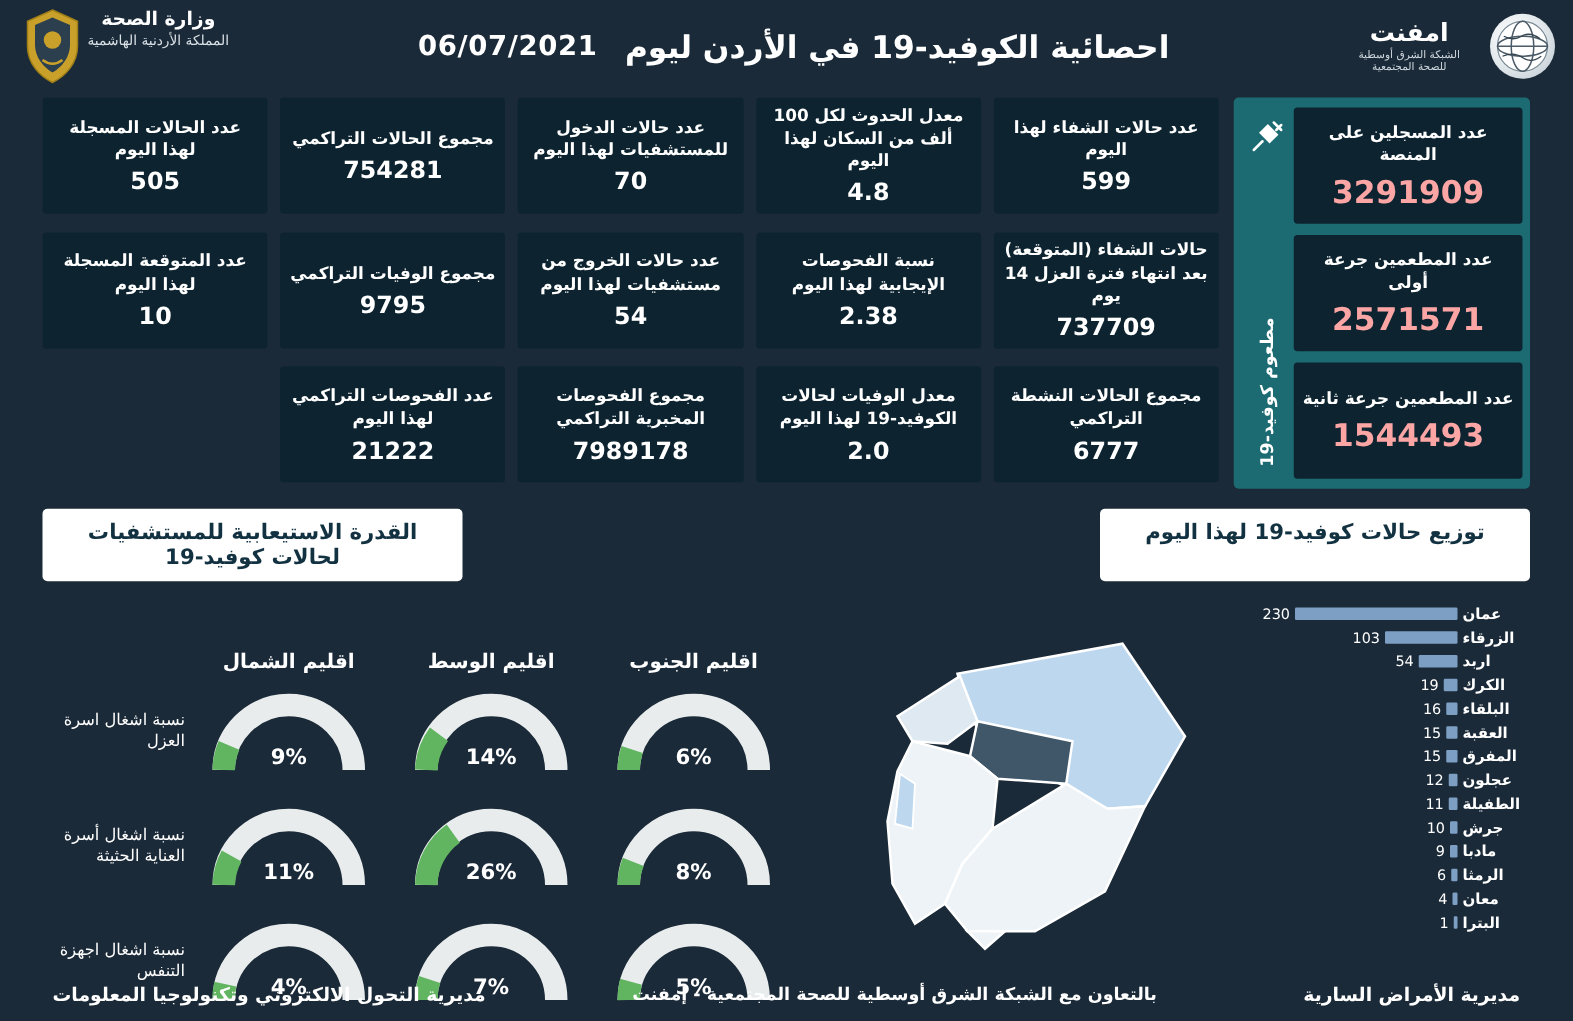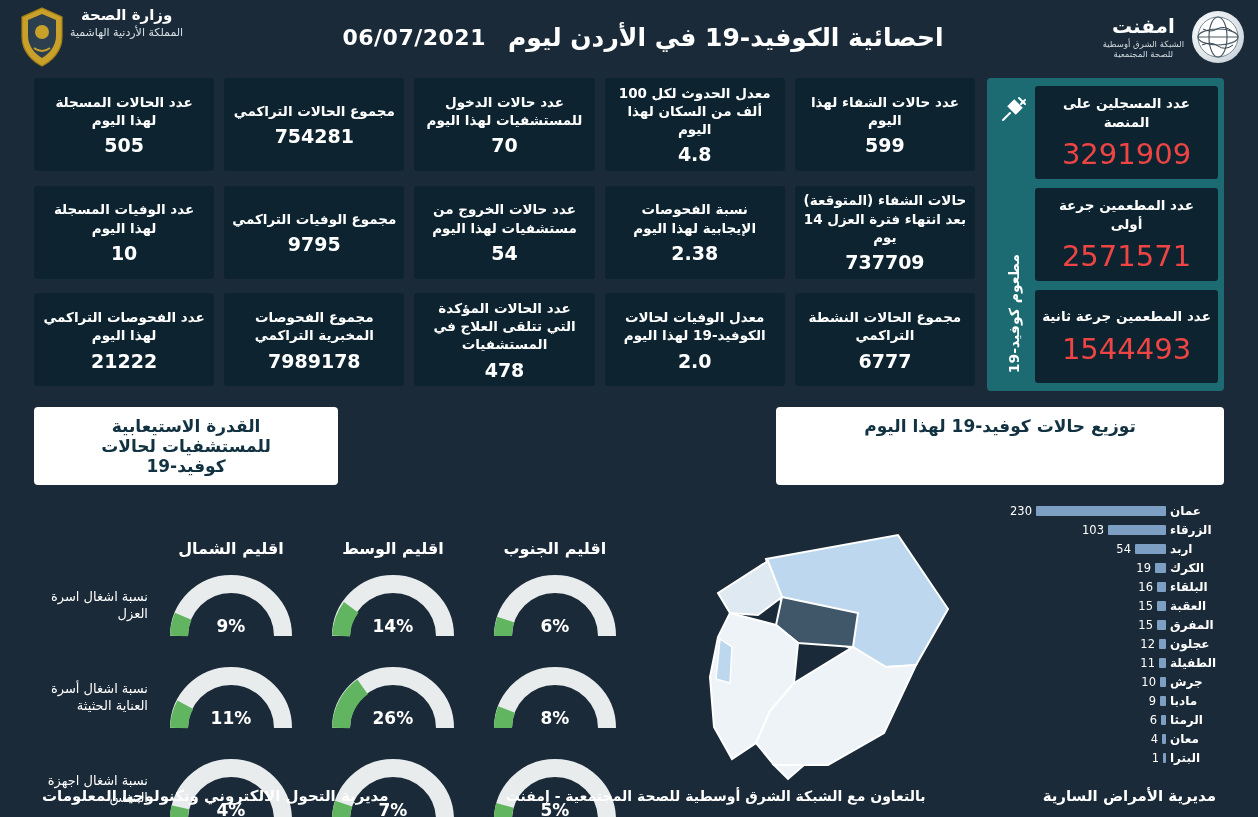--- a/index.html
+++ b/index.html
@@ -9,21 +9,21 @@
     font-family:"DejaVu Sans","Liberation Sans",sans-serif;
     color:#ffffff;
     overflow:hidden;
     position:relative;
   }
   
   .header{
     height:74px;display:flex;align-items:center;justify-content:space-between;
     padding:0 14px;box-sizing:border-box;
   }
-  .logo-left{display:flex;align-items:center;gap:8px;}
+  .logo-left{display:flex;align-items:center;gap:24px;}
   .logo-globe{
     width:52px;height:52px;border-radius:50%;
     background:radial-gradient(circle at 35% 35%,#ffffff 0%,#dfe6ea 55%,#b8c4cc 100%);
     display:flex;align-items:center;justify-content:center;
   }
   .logo-globe svg{width:44px;height:44px;}
   .logo-text{line-height:1.15;text-align:center;}
   .logo-text .t1{font-size:20px;font-weight:bold;color:#fff;}
   .logo-text .t2{font-size:8.5px;color:#cfd8de;margin-top:2px;}
   .logo-text .t3{font-size:8.5px;color:#cfd8de;}
@@ -60,39 +60,39 @@
     transform:rotate(180deg);white-space:nowrap;letter-spacing:.5px;
     margin-bottom:4px;
   }
   .vaccine-cards{flex:1;display:flex;flex-direction:column;gap:9px;}
   .vcard{
     background:#0d2430;border-radius:3px;
     height:93px;display:flex;flex-direction:column;align-items:center;justify-content:center;
     padding:4px 6px;box-sizing:border-box;text-align:center;
   }
   .vcard .lbl{font-size:13.5px;line-height:1.35;color:#ffffff;font-weight:bold;}
-  .vcard .val{font-size:29px;font-weight:normal;margin-top:6px;color:#ef4444;}
+  .vcard .val{font-size:25px;font-weight:bold;margin-top:6px;color:#fca5a5;}
 
   .grid-cols{flex:1;display:grid;grid-template-columns:repeat(5,1fr);gap:10px;}
   .scard{
     background:#0d2430;border-radius:3px;height:93px;
     display:flex;flex-direction:column;align-items:center;justify-content:center;
     padding:4px 8px;box-sizing:border-box;text-align:center;
   }
   .scard .lbl{font-size:13.5px;line-height:1.35;font-weight:bold;color:#ffffff;}
   .scard .val{font-size:19px;font-weight:bold;margin-top:5px;}
 
   
   .sec-titles{display:flex;justify-content:space-between;margin:16px 34px 0 34px;}
   .sec-title{
     background:#ffffff;color:#123242;font-weight:bold;font-size:17px;
     border-radius:4px;padding:9px 26px;text-align:center;
   }
-  .sec-title.left{width:448px;box-sizing:border-box;}
-  .sec-title.right{width:304px;box-sizing:border-box;}
+  .sec-title.left{width:344px;box-sizing:border-box;}
+  .sec-title.right{width:336px;box-sizing:border-box;}
 
   
   .lower{display:flex;margin:12px 34px 0 34px;gap:10px;height:300px;}
   .panel-right{width:49%;position:relative;}
   .panel-left{width:51%;position:relative;}
 
   
   .barchart{position:absolute;right:0;top:4px;width:255px;}
   .bar-row{display:flex;align-items:center;height:19px;}
   .bar-name{width:58px;text-align:left;font-size:12px;font-weight:bold;padding-left:4px;box-sizing:border-box;}
@@ -238,35 +238,31 @@
     </div>
     <div class="scard">
       <div class="lbl">عدد حالات الخروج من مستشفيات لهذا اليوم</div>
       <div class="val">54</div>
     </div>
     <div class="scard">
       <div class="lbl">مجموع الوفيات التراكمي</div>
       <div class="val">9795</div>
     </div>
     <div class="scard">
-      <div class="lbl">عدد الوفيات المسجلة لهذا اليوم</div>
+      <div class="lbl">عدد المتوقعة المسجلة لهذا اليوم</div>
       <div class="val">10</div>
     </div>
 
     <div class="scard">
       <div class="lbl">مجموع الحالات النشطة التراكمي</div>
       <div class="val">6777</div>
     </div>
     <div class="scard">
       <div class="lbl">معدل الوفيات لحالات الكوفيد-19 لهذا اليوم</div>
       <div class="val">2.0</div>
-    </div>
-    <div class="scard">
-      <div class="lbl">عدد الحالات المؤكدة التي تتلقى العلاج في المستشفيات</div>
-      <div class="val">478</div>
     </div>
     <div class="scard">
       <div class="lbl">مجموع الفحوصات المخبرية التراكمي</div>
       <div class="val">7989178</div>
     </div>
     <div class="scard">
       <div class="lbl">عدد الفحوصات التراكمي لهذا اليوم</div>
       <div class="val">21222</div>
     </div>
   </div>

